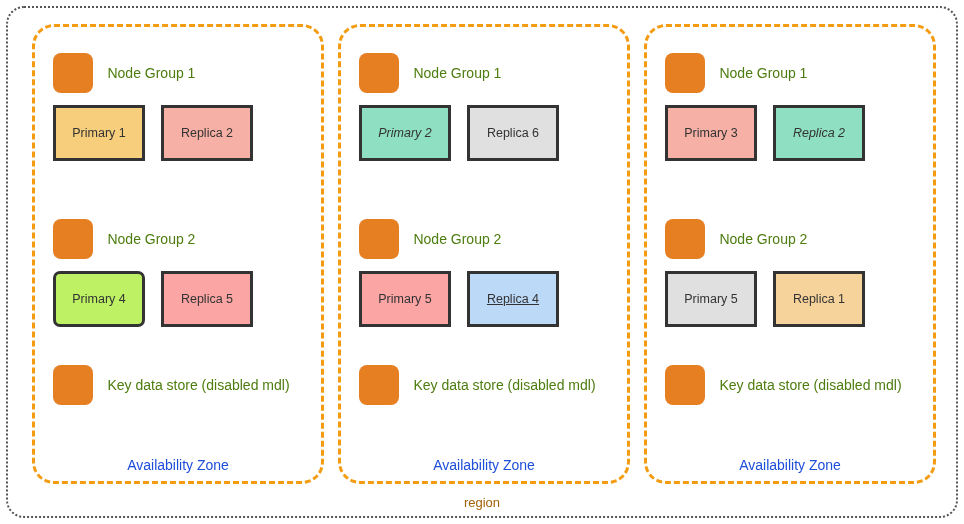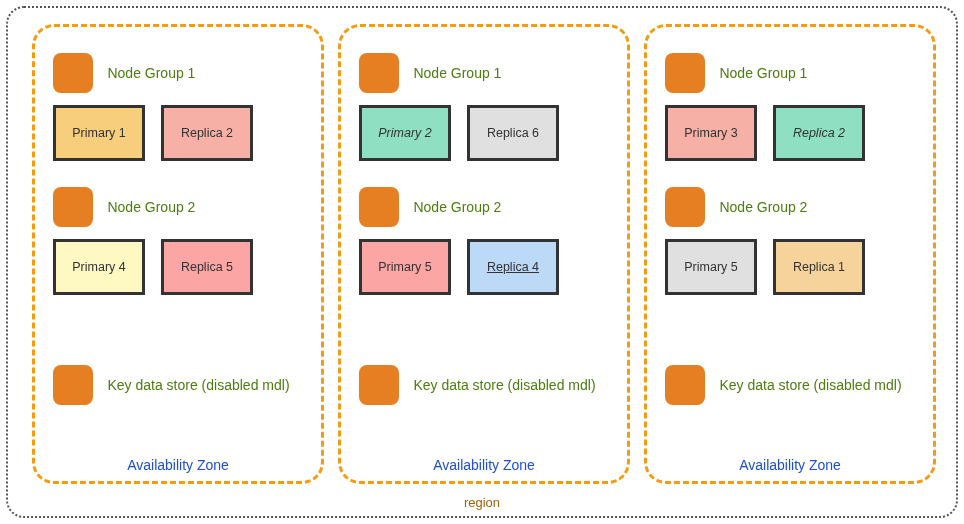--- a/index.html
+++ b/index.html
@@ -44,21 +44,21 @@
     transform: translateX(-50%);
     font-size: 14px;
     color: #1d4ed8;
   }
   .group {
     position: absolute;
     left: 18px;
     width: 256px;
   }
   .g1 { top: 26px; }
-  .g2 { top: 160px; }
+  .g2 { top: 192px; }
   .g3 { top: 338px; }
   .icon {
     display: inline-block;
     width: 40px;
     height: 40px;
     background: #e67e22;
     border-radius: 8px;
     vertical-align: middle;
   }
   .group-label {
@@ -81,21 +81,21 @@
     align-items: center;
     justify-content: center;
     font-size: 12.5px;
     color: #333;
   }
   
   .c-gold   { background: #f7ce7b; }
   .c-pink   { background: #f7b0a5; }
   .c-teal   { background: #8fe0c2; font-style: italic; }
   .c-gray   { background: #e0e0e0; }
-  .c-blue   { background: #fef9c3; }
+  .c-blue   { background: #bef264; border-radius: 7px; }
   .c-purple { background: #fca5a5; }
   .c-bluea  { background: #bcd9f7; text-decoration: underline; }
   .c-peach  { background: #f7d39c; }
 </style>
 </head>
 <body>
 
 <div class="region">
   <div class="region-label">region</div>
 

